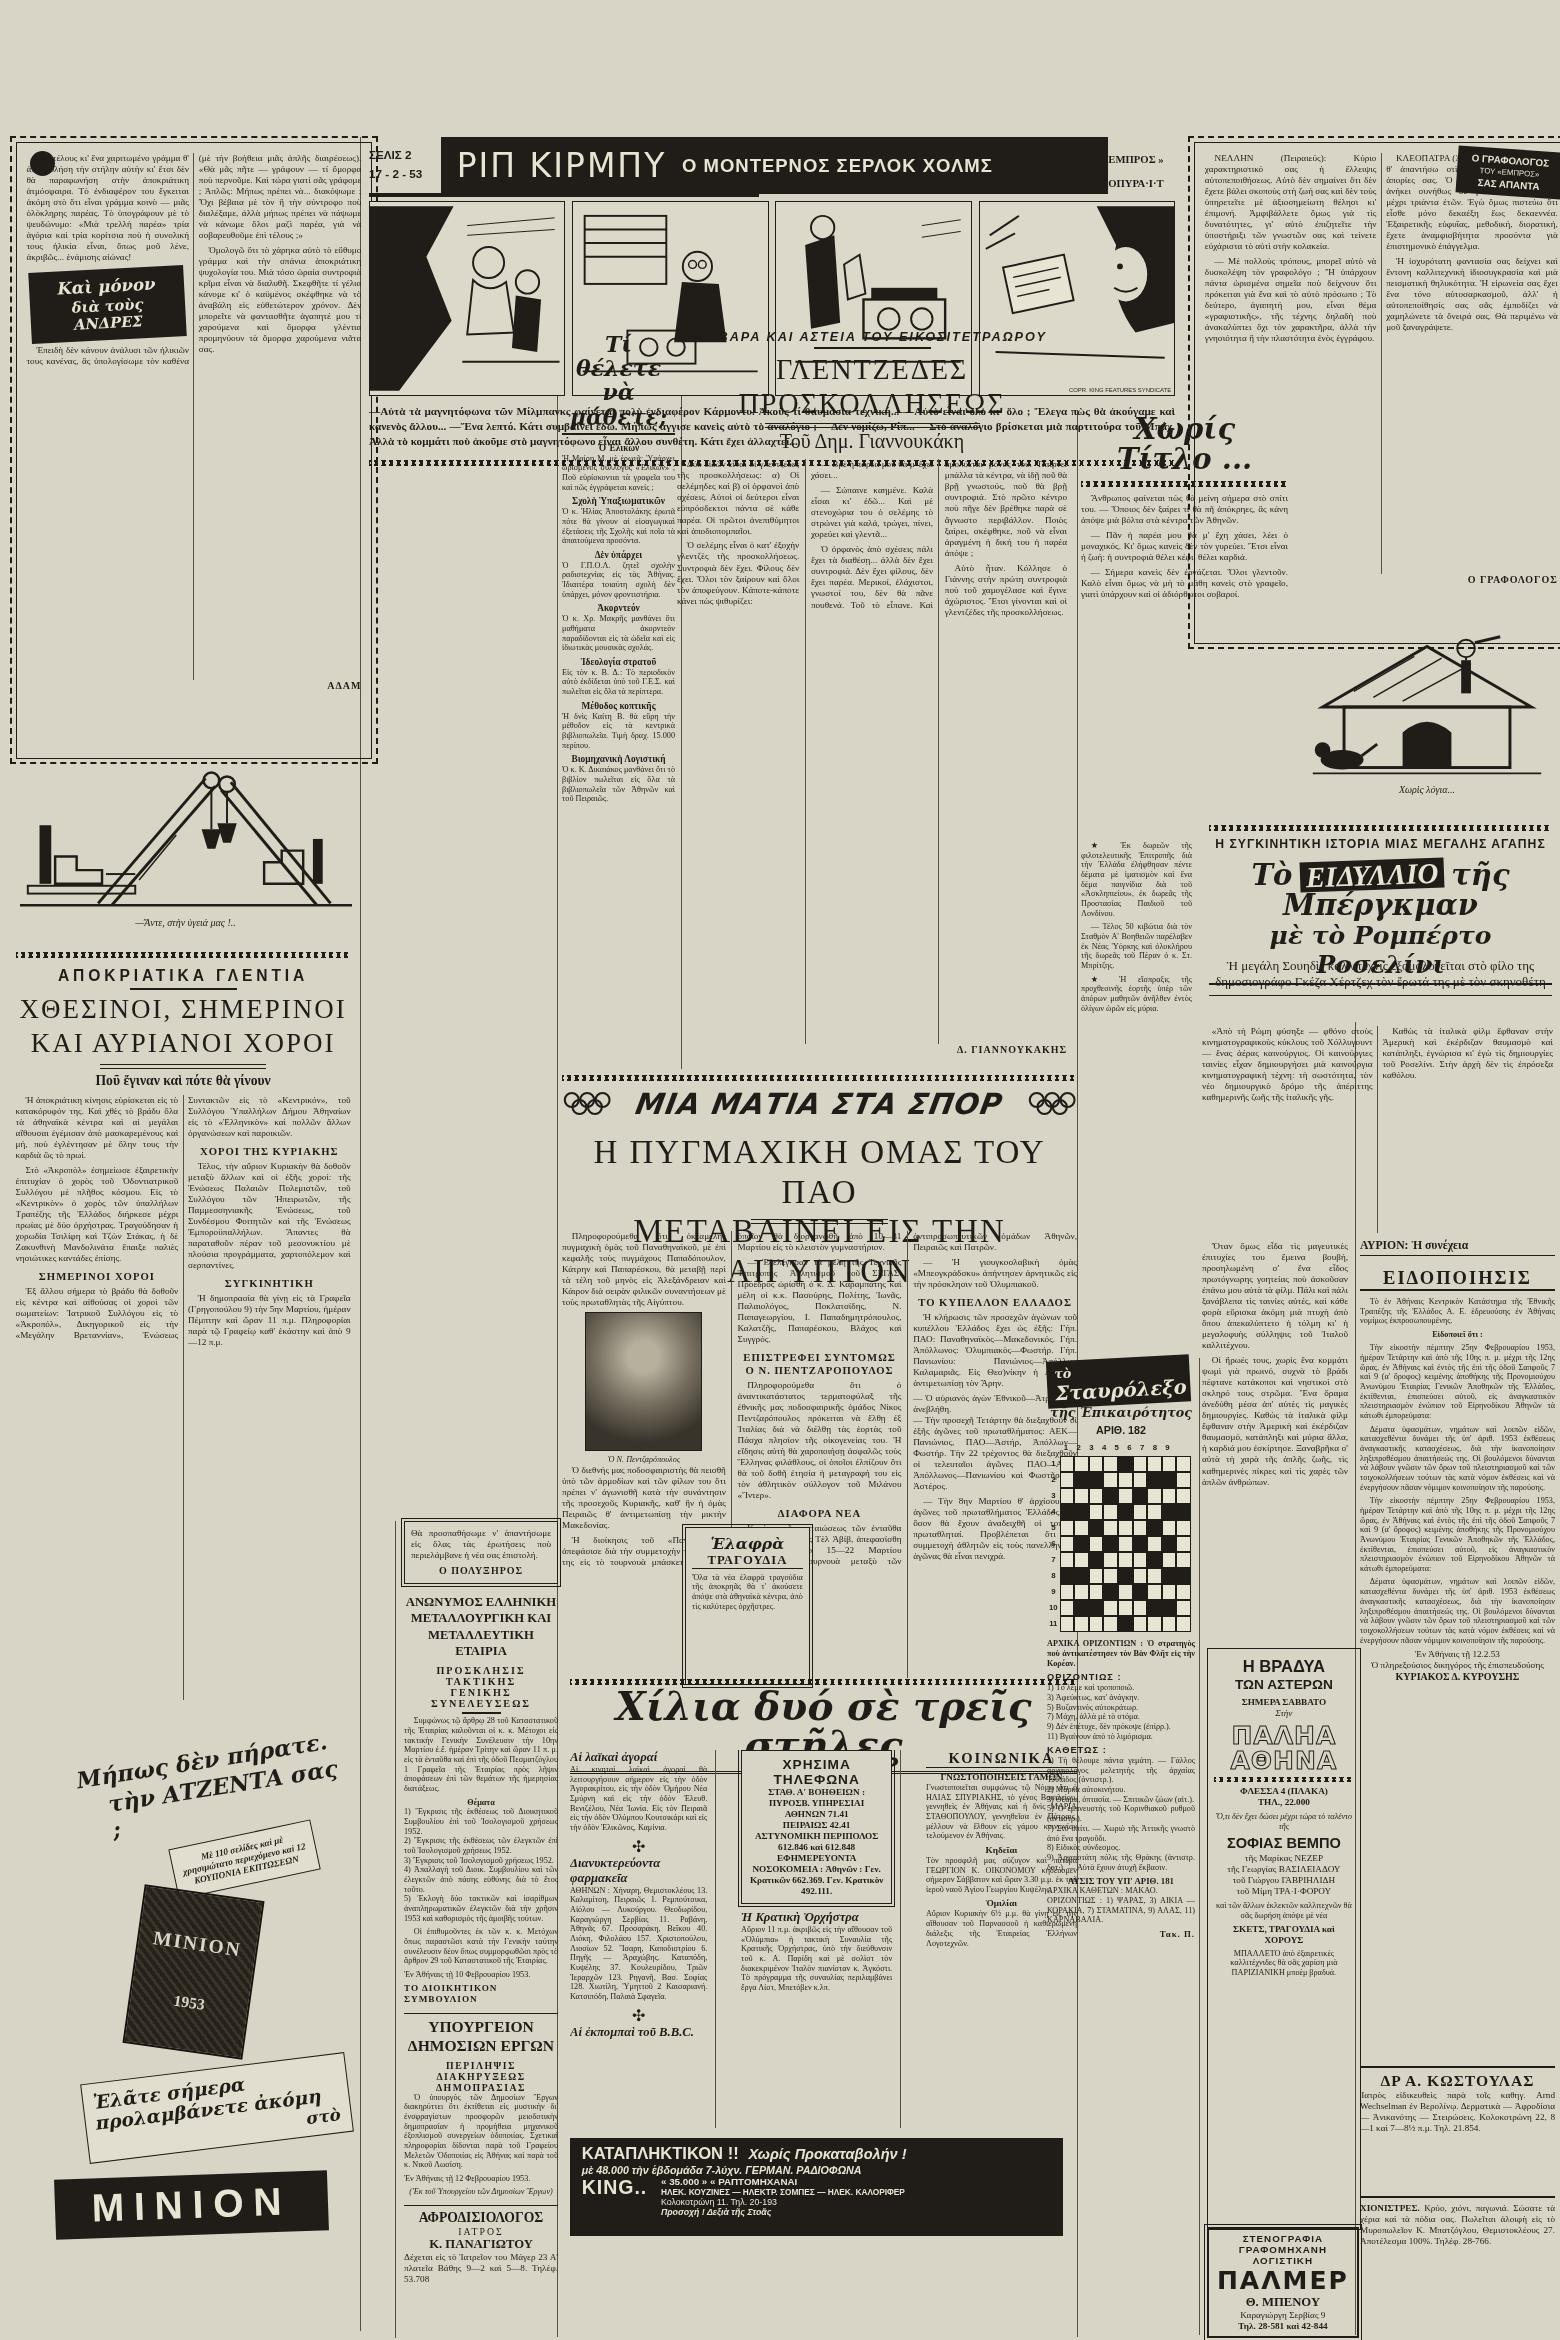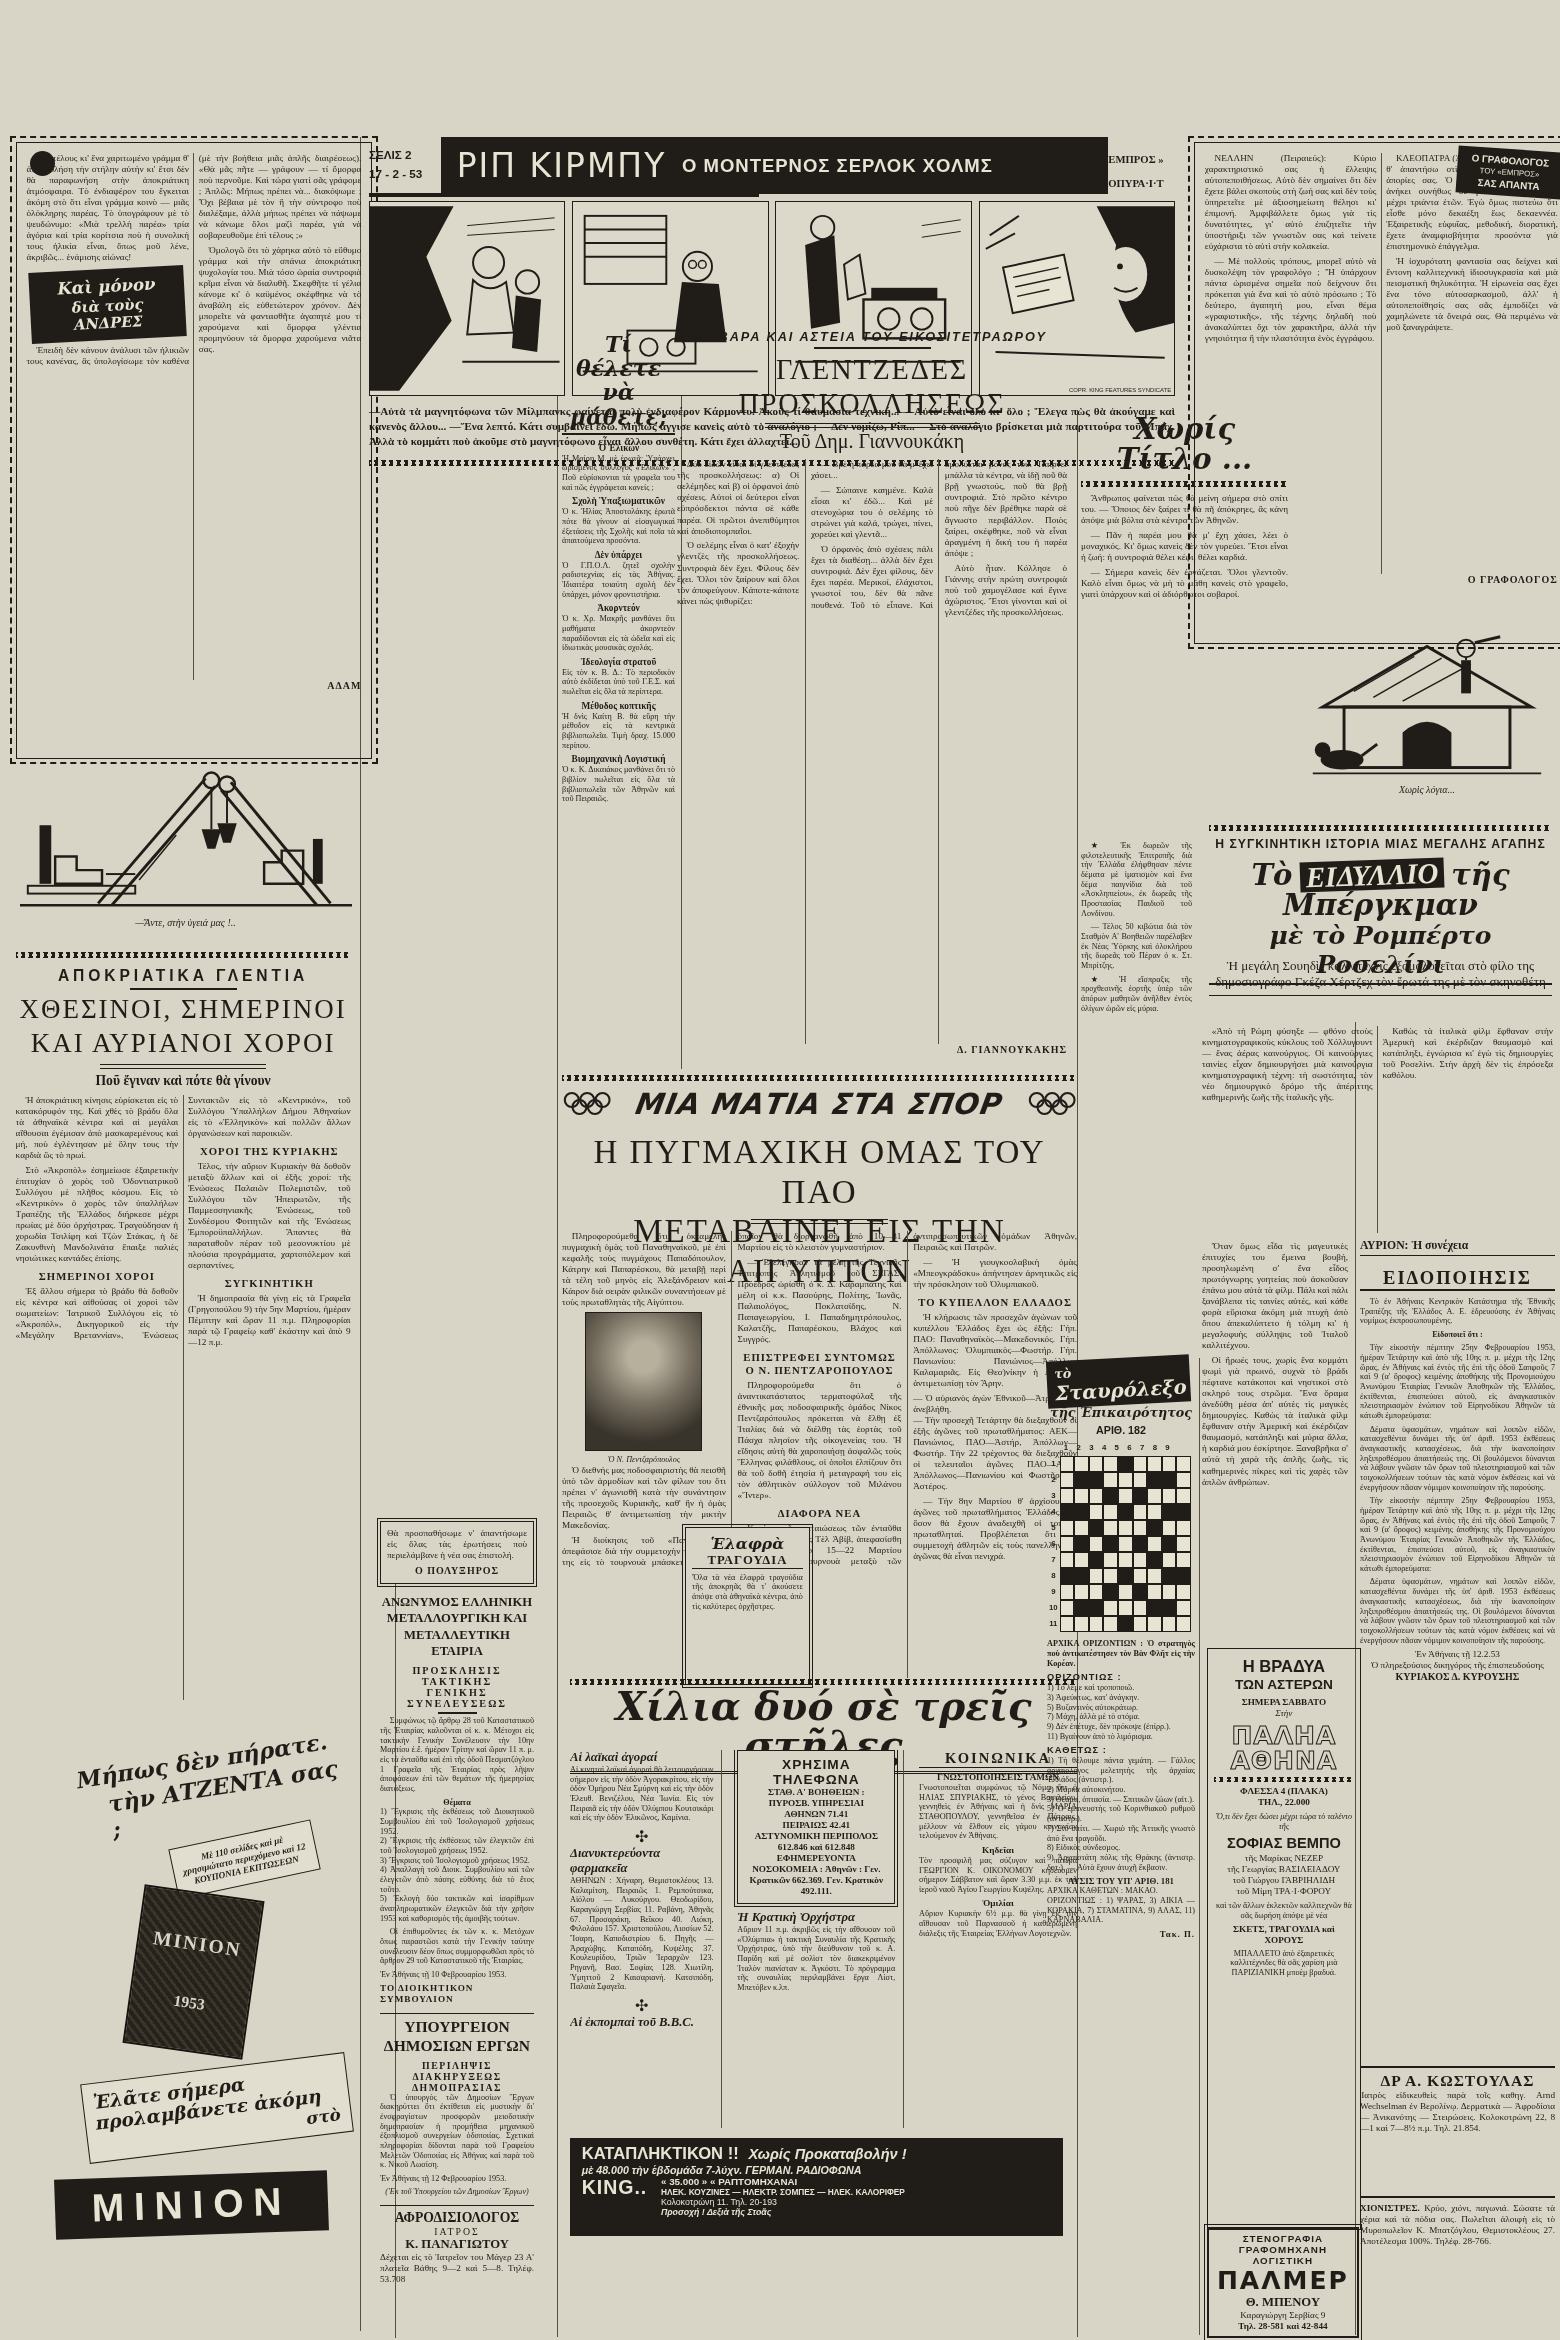--- a/index.html
+++ b/index.html
@@ -328,21 +328,21 @@
   </div>
 
   <div class="abs boxd c" style="left:685px;top:1527px;width:111px;height:144px;padding:5.9px 5.9px">
     <div class="script-big" style="font-size:15.6px">Ἑλαφρὰ</div>
     <div class="b" style="font-size:12.7px;letter-spacing:1px;border-bottom:1.5px solid var(--ink);margin-bottom:3.9px">ΤΡΑΓΟΥΔΙΑ</div>
     <div class="t8 j">Ὅλα τὰ νέα ἐλαφρὰ τραγούδια τῆς ἀποκρηᾶς θὰ τ' ἀκούσετε ἀπόψε στὰ ἀθηναϊκὰ κέντρα, ἀπὸ τὶς καλύτερες ὀρχῆστρες.</div>
   </div>
 
   <div class="abs wv" style="left:570px;top:1679px;width:507px"></div>
   <div class="abs c script-big" style="left:570px;top:1687px;width:507px;font-size:39px;line-height:1;border-bottom:3.9px double var(--ink);padding-bottom:5.9px">Χίλια δυό σὲ τρεῖς στῆλες</div>
-  <div class="abs" style="left:570px;top:1750px;width:507px;height:378px;display:flex;gap:15px;overflow:hidden">
+  <div class="abs" style="left:570px;top:1750px;width:507px;height:378px;display:flex;gap:25px;overflow:hidden">
     <div style="flex:1 1 30%;border-right:1px solid #55503f;padding-right:7.8px">
       <div class="b i" style="font-size:12.7px">Αἱ λαϊκαὶ ἀγοραί</div>
       <div class="j t8">
           <p class="noind">Αἱ κινηταὶ λαϊκαὶ ἀγοραὶ θὰ λειτουργήσουν σήμερον εἰς τὴν ὁδὸν Ἀγορακρίτου, εἰς τὴν ὁδὸν Ὁμήρου Νέα Σμύρνη καὶ εἰς τὴν ὁδὸν Ἐλευθ. Βενιζέλου, Νέα Ἰωνία. Εἰς τὸν Πειραιᾶ εἰς τὴν ὁδὸν Ὀλύμπου Κουτσικάρι καὶ εἰς τὴν ὁδὸν Ἑλικῶνος, Καμίνια.</p>
         </div>
       <div class="c">✣</div>
       <div class="b i" style="font-size:12.7px">Διανυκτερεύοντα φαρμακεῖα</div>
       <div class="j t8">
           <p class="noind">ΑΘΗΝΩΝ : Χήναρη, Θεμιστοκλέους 13. Καλαμίτση, Πειραιῶς 1. Ρεμπούτσικα, Αἰόλου — Λυκούργου. Θεοδωρίδου, Καραγιώργη Σερβίας 11. Ραβάνη, Ἀθηνᾶς 67. Προσαράκη, Βεΐκου 40. Λιόκη, Φιλολάου 157. Χριστοπούλου, Λιοσίων 52. Ἴσαρη, Καποδιστρίου 6. Πηγῆς — Ἀραχώβης. Καταπόδη, Κυψέλης 37. Κουλευρίδου, Τριῶν Ἱεραρχῶν 123. Ρηγανῆ, Βασ. Σοφίας 128. Χιωτίλη, Ὑμηττοῦ 2 Καισαριανή. Κατσιπόδη, Παλαιὰ Σφαγεῖα.</p>
         </div>
@@ -394,21 +394,21 @@
       </div>
       <div style="flex:1">
         <div class="b" style="font-size:9.8px">« 35.000 »      «      ΡΑΠΤΟΜΗΧΑΝΑΙ</div>
         <div class="b" style="font-size:8.3px"><span>ΗΛΕΚ. ΚΟΥΖΙΝΕΣ — ΗΛΕΚΤΡ. ΣΟΜΠΕΣ</span> — <span>ΗΛΕΚ. ΚΑΛΟΡΙΦΕΡ</span></div>
         <div style="font-size:8.8px">Κολοκοτρώνη 11.   Τηλ. 20-193</div>
         <div class="b i" style="font-size:8.8px">Προσοχή !  Δεξιὰ τῆς Στοᾶς</div>
       </div>
     </div>
   </div>
 
-  <div class="abs" style="left:380px;top:1521px;width:154px">
+  <div class="abs" style="left:404px;top:1521px;width:154px">
     <div class="boxd" style="padding:5.9px">
       <div class="j t9">
           <p class="noind">Θὰ προσπαθήσωμε ν' ἀπαντήσωμε εἰς ὅλας τὰς ἐρωτήσεις ποὺ περιελάμβανε ἡ νέα σας ἐπιστολή.</p>
         </div>
       <div class="c b t10" style="letter-spacing:1px">Ο ΠΟΛΥΞΗΡΟΣ</div>
     </div>
     <div style="margin-top:9.8px">
       <div class="c b" style="font-size:12.7px;line-height:1.3">
         <div>ΑΝΩΝΥΜΟΣ ΕΛΛΗΝΙΚΗ</div>
         <div>ΜΕΤΑΛΛΟΥΡΓΙΚΗ ΚΑΙ</div>

